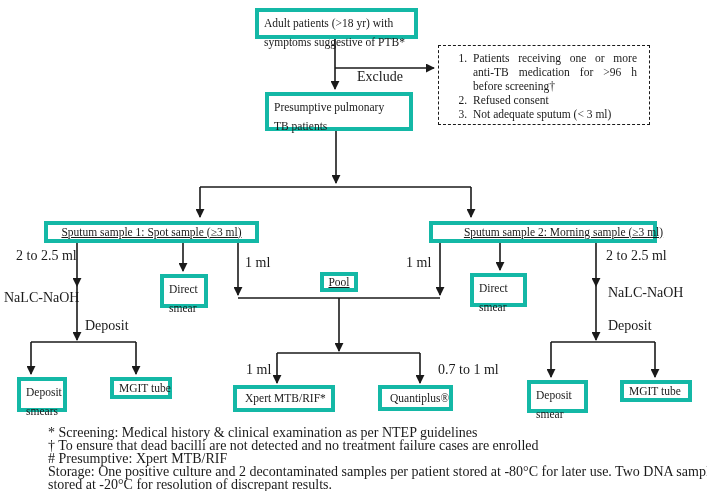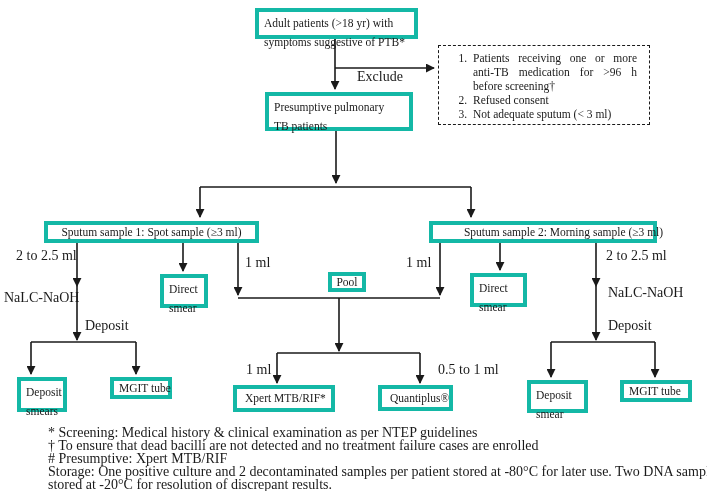--- a/index.html
+++ b/index.html
@@ -22,21 +22,21 @@
     position: absolute;
     box-sizing: border-box;
     border: 4px solid #14b8a6;
     background: #ffffff;
     font-size: 11.5px;
     line-height: 19px;
     padding: 2px 5px;
     white-space: pre-line;
   }
   .box.vc { display: flex; align-items: center; white-space: nowrap; }
-  .box.hc { justify-content: center; text-align: center; }
+  .box.hc { justify-content: center; text-align: center; text-decoration: underline; }
   .dashedbox {
     position: absolute;
     box-sizing: border-box;
     border: 1.5px dashed #1a1a1a;
     background: #ffffff;
     left: 438px; top: 45px; width: 212px; height: 80px;
   }
   .dashedbox ol {
     margin: 5px 0 0 0;
     padding: 0 0 0 31px;
@@ -127,21 +127,21 @@
   <div class="box vc hc" style="left:44px; top:221px; width:215px; height:22px;">Sputum sample 1: Spot sample (≥3 ml)</div>
 
   <div class="box vc hc" style="left:429px; top:221px; width:228px; height:22px;padding-left:46px;">Sputum sample 2: Morning sample  (≥3 ml)</div>
 
   <div class="box" style="left:160px; top:274px; width:48px; height:34px;">Direct
 smear</div>
 
   <div class="box" style="left:470px; top:273px; width:57px; height:34px;">Direct
 smear</div>
 
-  <div class="box vc hc" style="left:320px; top:272px; width:38px; height:20px;margin-left:8px;">Pool</div>
+  <div class="box vc hc" style="left:320px; top:272px; width:38px; height:20px;">Pool</div>
 
   <div class="box vc" style="left:233px; top:385px; width:102px; height:27px; padding-left:8px;">Xpert MTB/RIF*</div>
 
   <div class="box vc" style="left:378px; top:385px; width:75px; height:26px; padding-left:8px;">Quantiplus®</div>
 
   <div class="box" style="left:17px; top:377px; width:50px; height:35px;">Deposit
 smears</div>
 
   <div class="box vc" style="left:110px; top:377px; width:62px; height:22px;">MGIT tube</div>
 
@@ -157,21 +157,21 @@
   <div class="lbl" style="left:4px; top:292px;">NaLC-NaOH</div>
 
   <div class="lbl" style="left:85px; top:320px;">Deposit</div>
 
   <div class="lbl" style="left:245px; top:257px;">1 ml</div>
 
   <div class="lbl" style="left:406px; top:257px;">1 ml</div>
 
   <div class="lbl" style="left:246px; top:364px;">1 ml</div>
 
-  <div class="lbl" style="left:438px; top:364px;">0.5 to 1 ml</div>
+  <div class="lbl" style="left:438px; top:364px;">0.7 to 1 ml</div>
 
   <div class="lbl" style="left:606px; top:250px;">2 to 2.5 ml</div>
 
   <div class="lbl" style="left:608px; top:287px;">NaLC-NaOH</div>
 
   <div class="lbl" style="left:608px; top:320px;">Deposit</div>
 
   <div class="footnotes">
     <div>* Screening: Medical history &amp; clinical examination as per NTEP guidelines</div>
     <div>† To ensure that dead bacilli are not detected and no treatment failure cases are enrolled</div>

